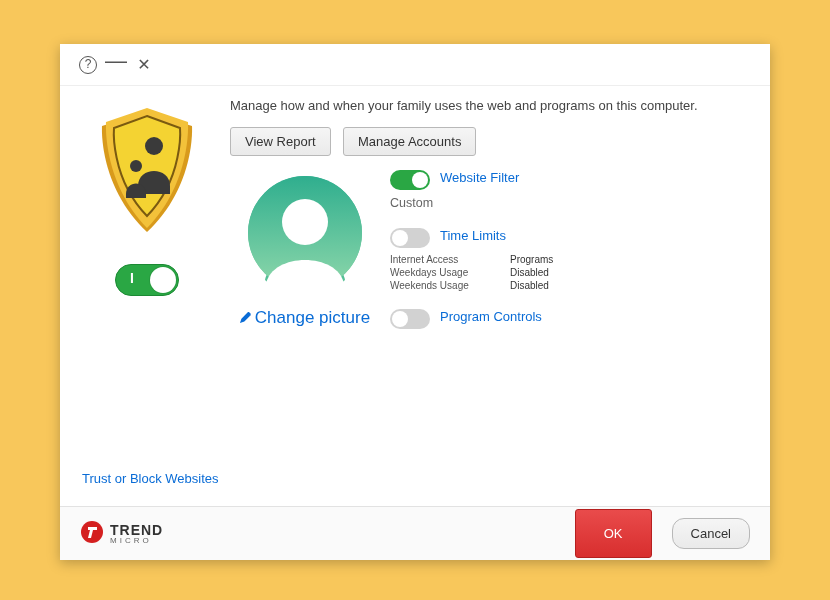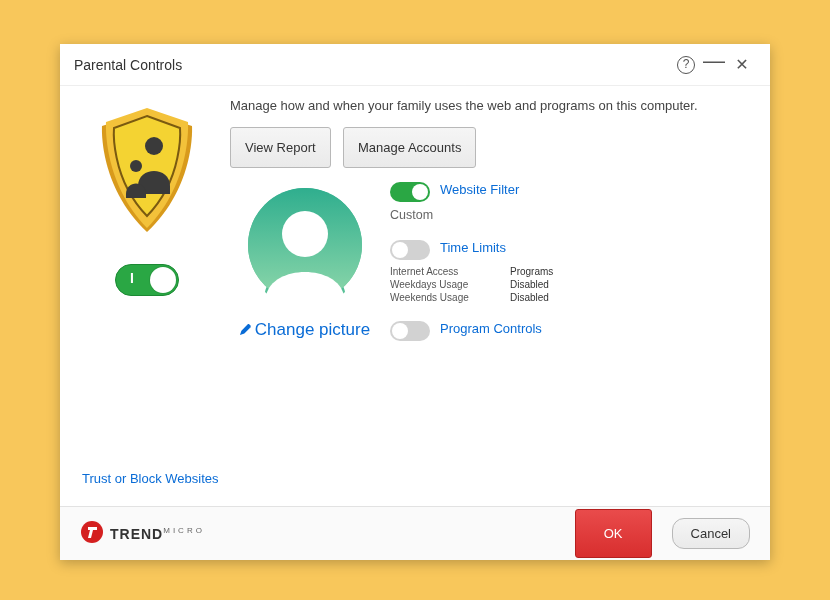--- a/index.html
+++ b/index.html
@@ -14,21 +14,21 @@
   .body{position:relative;height:420px}
   .sidebar{position:absolute;left:22px;top:22px;width:130px;text-align:center}
   .shield{display:inline-block}
   .main-toggle{margin-top:22px;display:inline-flex;align-items:center}
   .main-toggle .track{width:64px;height:32px;border-radius:16px;background:#2aa744;position:relative;border:1px solid #1c8a34}
   .main-toggle .i{position:absolute;left:14px;top:5px;color:#fff;font-weight:600;font-size:14px}
   .main-toggle .knob{position:absolute;right:2px;top:2px;width:26px;height:26px;border-radius:50%;background:#fff;box-shadow:0 0 0 1px rgba(0,0,0,.08)}
   .content{position:absolute;left:170px;right:22px;top:12px}
   .desc{font-size:13px;color:#444;margin-bottom:14px}
   .buttons{margin-bottom:14px}
-  .btn{display:inline-block;background:linear-gradient(#f5f5f5,#eaeaea);border:1px solid #b8b8b8;border-radius:3px;padding:12px 14px;font-size:13px;color:#333;cursor:pointer;margin-right:8px}
+  .btn{display:inline-block;background:linear-gradient(#f5f5f5,#eaeaea);border:1px solid #b8b8b8;border-radius:3px;padding:6px 14px;font-size:13px;color:#333;cursor:pointer;margin-right:8px}
   .profile{display:flex;align-items:flex-start}
   .avatar-col{width:150px;text-align:center}
   .avatar{width:126px;height:126px}
   .change-pic{margin-top:8px;color:#0a6cd6;font-size:17px;cursor:pointer}
   .pencil{display:inline-block;margin-right:3px}
   .settings{margin-left:10px;flex:1;font-size:13px;color:#333}
   .setting-block{margin-bottom:18px}
   .toggle-row{display:flex;margin-bottom:6px}
   .mini-toggle{width:40px;height:20px;border-radius:10px;position:relative;margin-right:10px;cursor:pointer}
   .mini-toggle.on{background:#2aa744}
@@ -37,33 +37,32 @@
   .mini-toggle.on .k{right:2px}
   .mini-toggle.off .k{left:2px}
   .link{color:#0a6cd6;cursor:pointer}
   .sub{color:#666;font-size:12.5px;margin-left:0}
   .kv{display:flex;font-size:10px;color:#555;margin-top:2px}
   .kv .k{width:120px}
   .kv .v{color:#333}
   .bottom-link{position:absolute;left:22px;bottom:20px;color:#0a6cd6;font-size:13px;cursor:pointer}
   .footer{position:absolute;left:0;right:0;bottom:0;height:54px;border-top:1px solid #e2e2e2;display:flex;align-items:center;padding:0 20px;background:#fafafa}
   .brand{display:flex;align-items:center;gap:6px;flex:1}
-  .brand-text{display:flex;flex-direction:row;line-height:1}
+  .brand-text{display:flex;flex-direction:column;line-height:1}
   .brand-text .t1{font-weight:800;font-size:14px;color:#333;letter-spacing:1px}
   .brand-text .t2{font-size:8px;color:#666;letter-spacing:3px}
   .ok-btn{background:linear-gradient(#e94b4b,#d82e2e);border:1px solid #b51f1f;color:#fff;border-radius:3px;padding:16px 28px;font-size:13px;margin-right:20px;cursor:pointer}
   .cancel-btn{background:linear-gradient(#f5f5f5,#eaeaea);border:1px solid #b8b8b8;border-radius:12px;padding:7px 18px;font-size:13px;color:#333;cursor:pointer}
 </style>
 </head>
 <body>
 
 <div class="window">
 
   <div class="titlebar">
-    <div class="title">Parental Controls</div>
     <div class="icon-btn">
         <span class="help">?</span>
       </div>
     <div class="icon-btn">
         <span class="dash">—</span>
       </div>
     <div class="icon-btn">
         <span class="x">✕</span>
       </div>
   </div>

